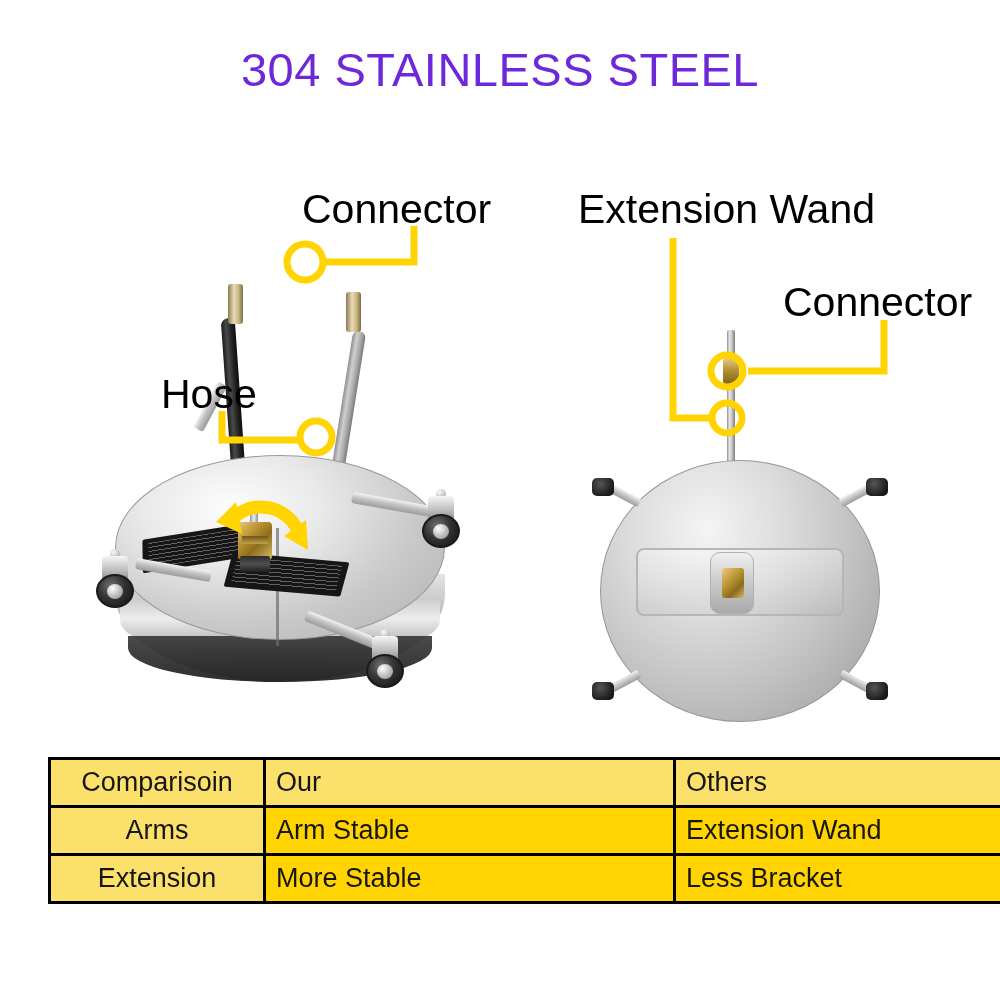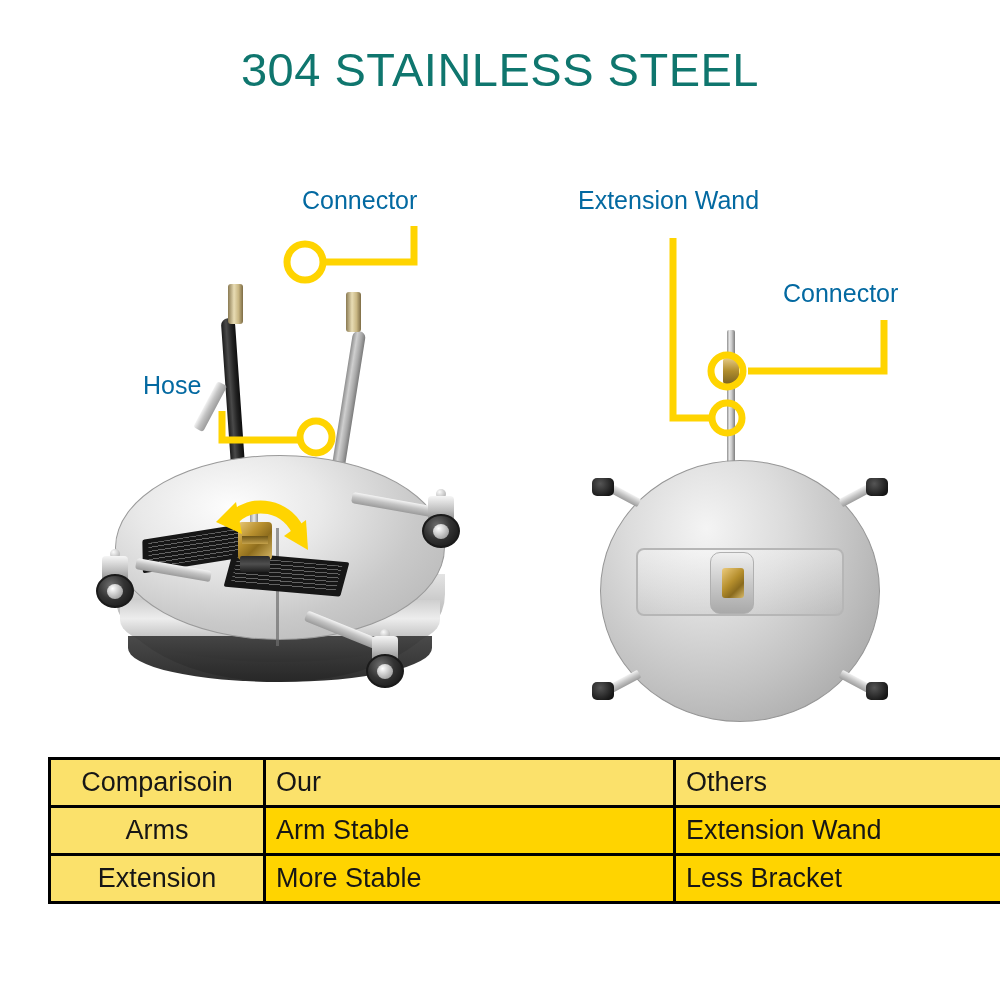--- a/index.html
+++ b/index.html
@@ -23,31 +23,31 @@
   
   .title {
     position: absolute;
     top: 42px;
     left: 0;
     width: 1000px;
     text-align: center;
     font-size: 47px;
     font-weight: 400;
     letter-spacing: 0.5px;
-    color: #0f766e;
+    color: #6d28d9;
     font-family: "Liberation Sans", sans-serif;
     white-space: nowrap;
   }
 
   
   .callout-label {
     position: absolute;
-    font-size: 25px;
+    font-size: 41px;
     font-weight: 400;
-    color: #0369a1;
+    color: #000000;
     white-space: nowrap;
     font-family: "Liberation Sans", sans-serif;
   }
 
   
   .leader-svg {
     position: absolute;
     left: 0;
     top: 0;
     width: 1000px;
@@ -399,21 +399,21 @@
 
     <path d="M673 238 L673 418 L710 418" stroke="#FFD400" stroke-width="7" fill="none"></path>
     <circle cx="727" cy="418" r="15" stroke="#FFD400" stroke-width="7" fill="none"></circle>
 
     <path d="M884 320 L884 371 L748 371" stroke="#FFD400" stroke-width="7" fill="none"></path>
     <circle cx="727" cy="371" r="16" stroke="#FFD400" stroke-width="7" fill="none"></circle>
   </svg>
 
   <div class="callout-label" style="left:302px; top:186px;">Connector</div>
 
-  <div class="callout-label" style="left:143px; top:371px;">Hose</div>
+  <div class="callout-label" style="left:161px; top:371px;">Hose</div>
 
   <div class="callout-label" style="left:578px; top:186px;">Extension Wand</div>
 
   <div class="callout-label" style="left:783px; top:279px;">Connector</div>
 
   <table class="cmp-table">
     <tbody>
       <tr class="head">
         <td class="col-label">Comparisoin</td>
         <td class="col-our">Our</td>

